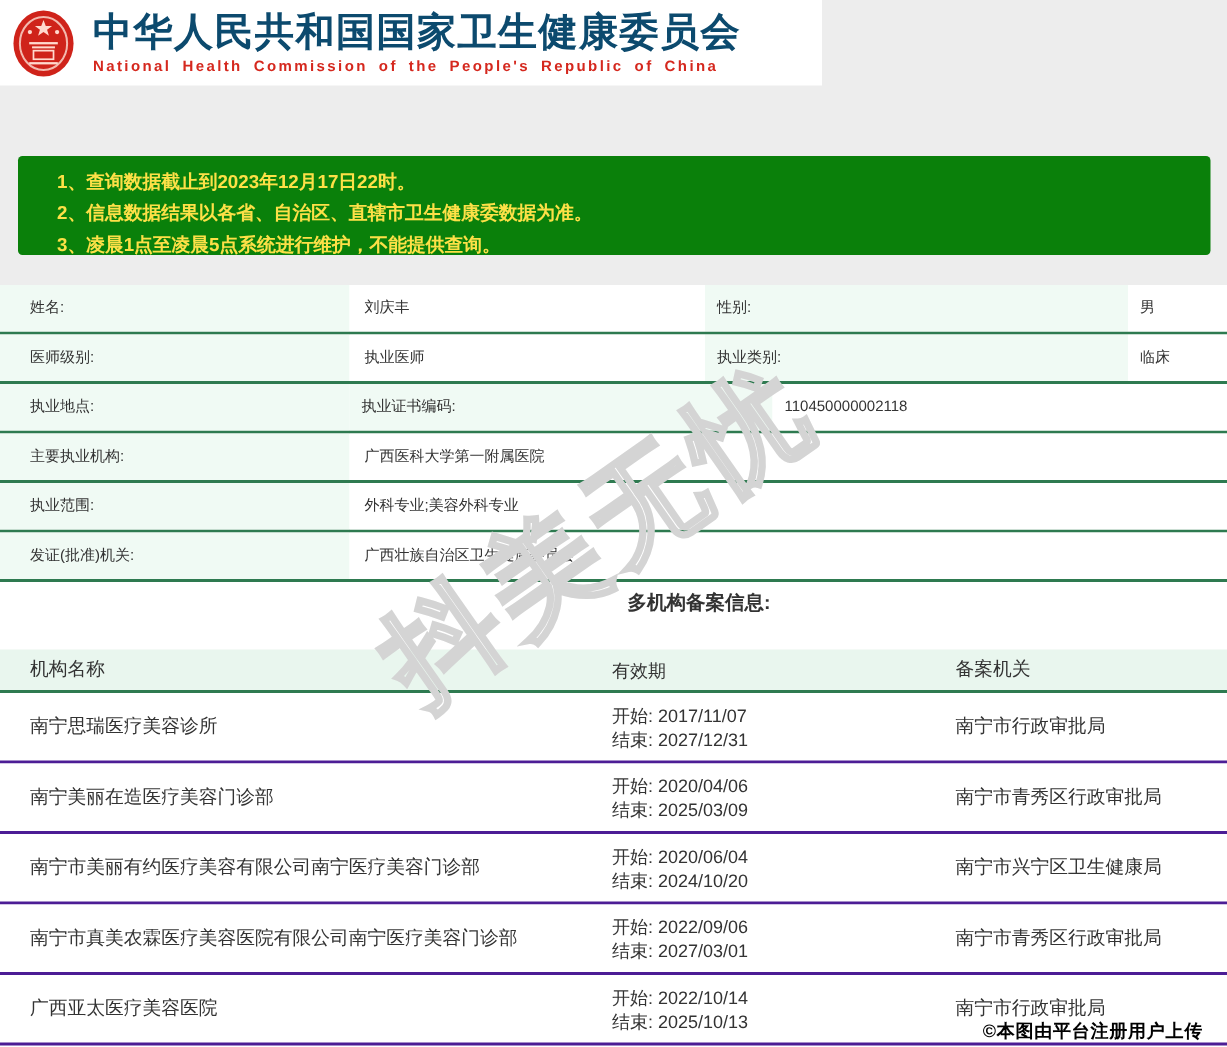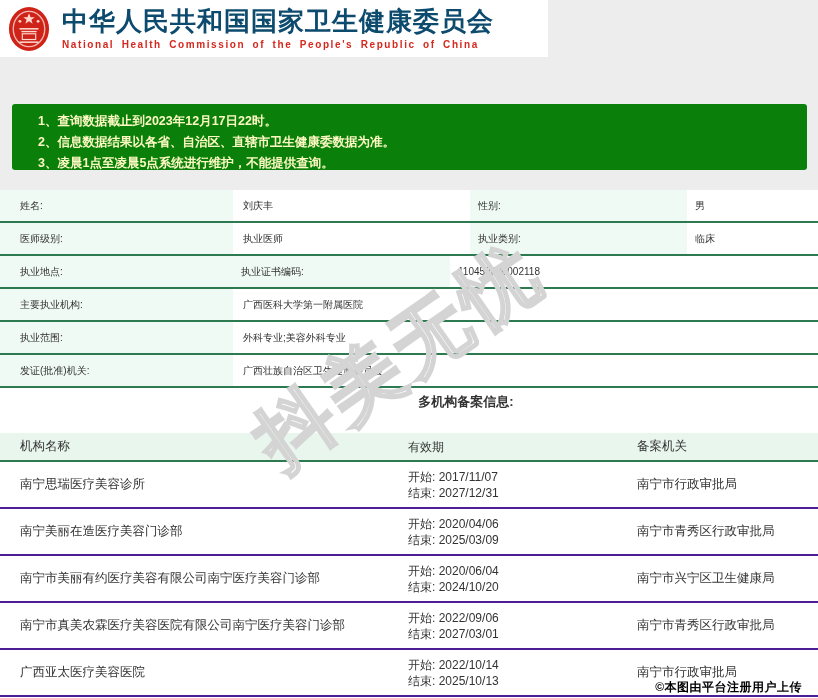--- a/index.html
+++ b/index.html
@@ -9,35 +9,35 @@
   
   .header-band{position:absolute;left:0;top:0;width:548px;height:57px;background:#ffffff;
                display:flex;align-items:center;box-sizing:border-box;padding-left:8px;}
   .emblem{width:42px;height:48px;flex:0 0 auto;}
   .titles{margin-left:12px;}
   .title-zh{font-size:26px;font-weight:700;color:#0c4a6e;letter-spacing:1px;line-height:29px;white-space:nowrap;}
   .title-en{font-size:10px;font-weight:700;color:#d5281e;letter-spacing:1.6px;word-spacing:3px;margin-top:3px;white-space:nowrap;}
 
   
   .notice{position:absolute;left:12px;top:104px;width:795px;height:66px;background:#0a800a;
-          border-radius:3px;box-sizing:border-box;padding:7px 10px 0 26px;color:#fef9c3;
+          border-radius:3px;box-sizing:border-box;padding:7px 10px 0 26px;color:#fde047;
           font-size:12.5px;font-weight:700;line-height:21px;}
   .notice-line{white-space:nowrap;}
 
   
   .content{position:absolute;left:0;top:190px;width:818px;height:508px;background:#ffffff;}
 
   
   .irow{display:flex;border-bottom:2px solid #2e7a50;}
   .cell{height:31px;line-height:31px;font-size:10px;white-space:nowrap;overflow:hidden;box-sizing:border-box;}
   .lab{background:#f0faf4;}
   .val{background:#ffffff;}
   .w1{width:233px;padding-left:20px;}
   .w2{width:237px;padding-left:10px;}
-  .w3{width:217px;padding-left:8px;}
+  .w3{width:282px;padding-left:8px;}
   .w4{flex:1;padding-left:8px;}
   .wfull{flex:1;padding-left:10px;}
 
   
   .filing-heading{height:45px;line-height:28px;text-align:center;font-weight:700;font-size:13px;
                   transform:translateX(57px);}
   .fhead{display:flex;height:27px;background:#e9f6ee;border-bottom:2px solid #2e7a50;
          align-items:center;font-size:12.5px;}
   .frow{display:flex;height:45px;border-bottom:2px solid #4c1d95;align-items:center;
         font-size:12.5px;background:#ffffff;}

